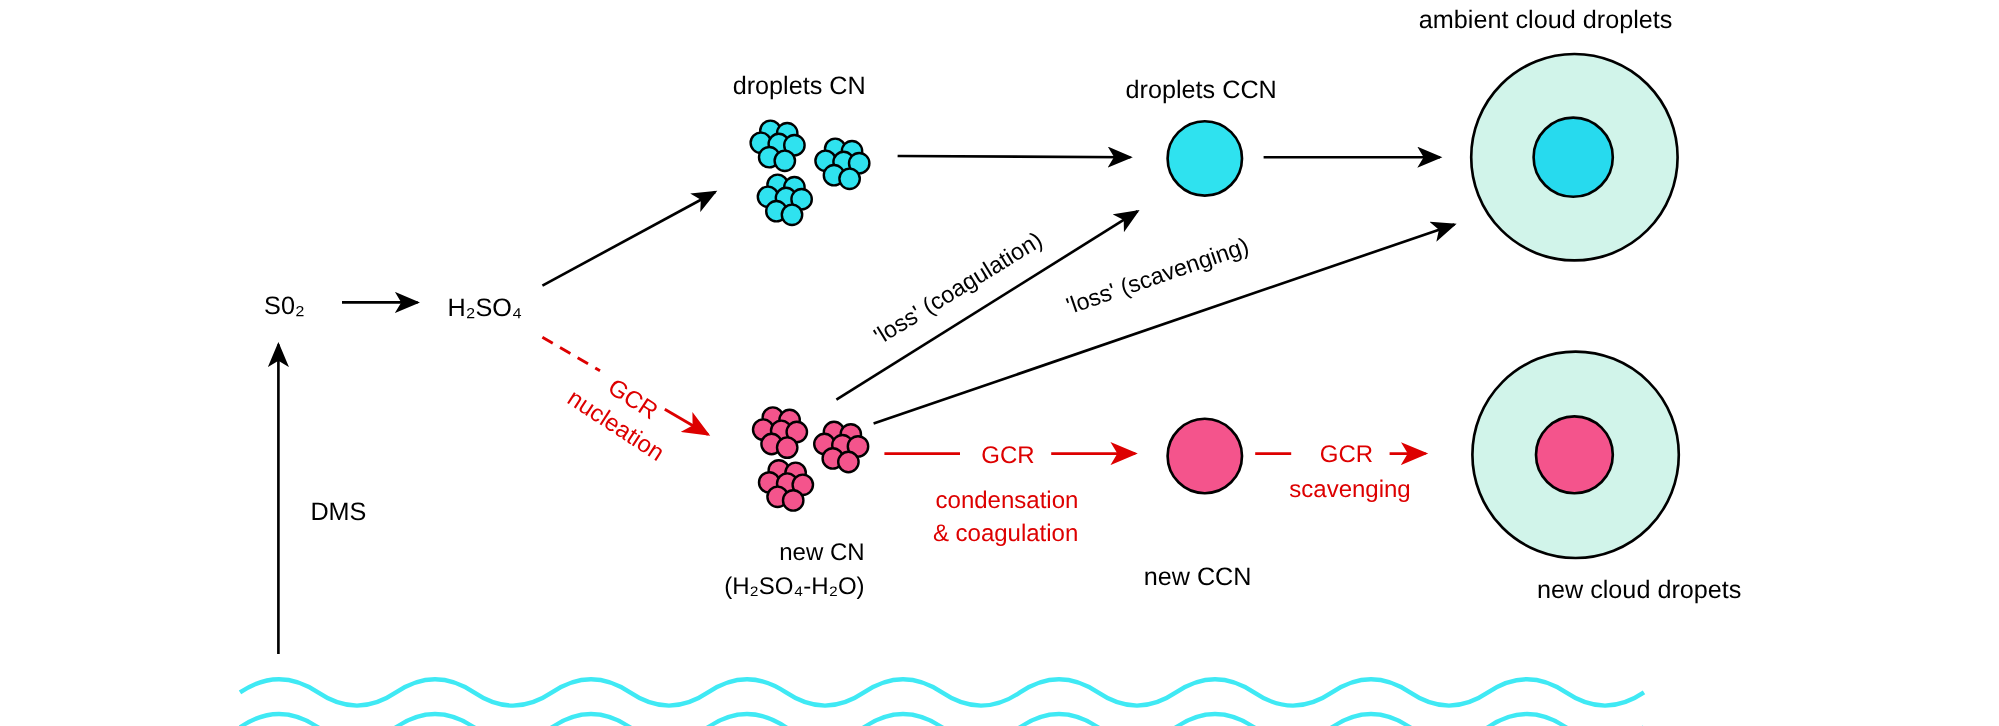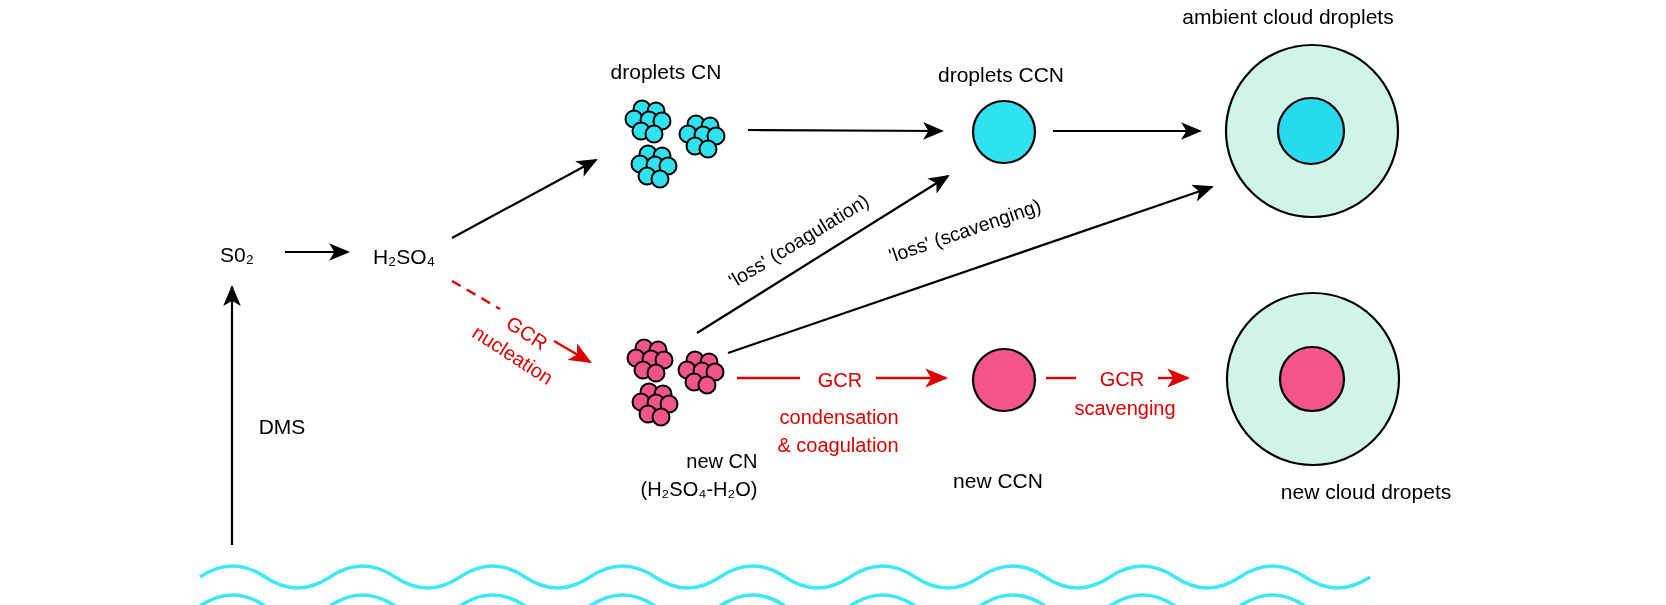--- a/index.html
+++ b/index.html
@@ -90,21 +90,21 @@
   </svg>
 
   <div class="lbl" style="left:237px;top:255px;">S0₂</div>
   <div class="lbl" style="left:404px;top:257px;">H₂SO₄</div>
   <div class="lbl" style="left:282px;top:427px;">DMS</div>
 
   <div class="lbl" style="left:666px;top:72px;">droplets CN</div>
   <div class="lbl" style="left:1001px;top:75px;">droplets CCN</div>
   <div class="lbl" style="left:1288px;top:17px;">ambient cloud droplets</div>
 
-  <div class="lbl sm two-line" style="left:662px;top:475px;margin-left:37px;">
+  <div class="lbl sm two-line" style="left:662px;top:475px;">
     <div>new CN</div>
     <div>(H₂SO₄-H₂O)</div>
   </div>
   <div class="lbl" style="left:998px;top:481px;">new CCN</div>
   <div class="lbl" style="left:1366px;top:492px;">new cloud dropets</div>
 
   <div class="lbl rot-coag" style="left:799px;top:241px;">'loss' (coagulation)</div>
   <div class="lbl rot-scav" style="left:965px;top:231px;">'loss' (scavenging)</div>
 
   <div class="lbl sm red rot-nucleation" style="left:520px;top:344px;">

